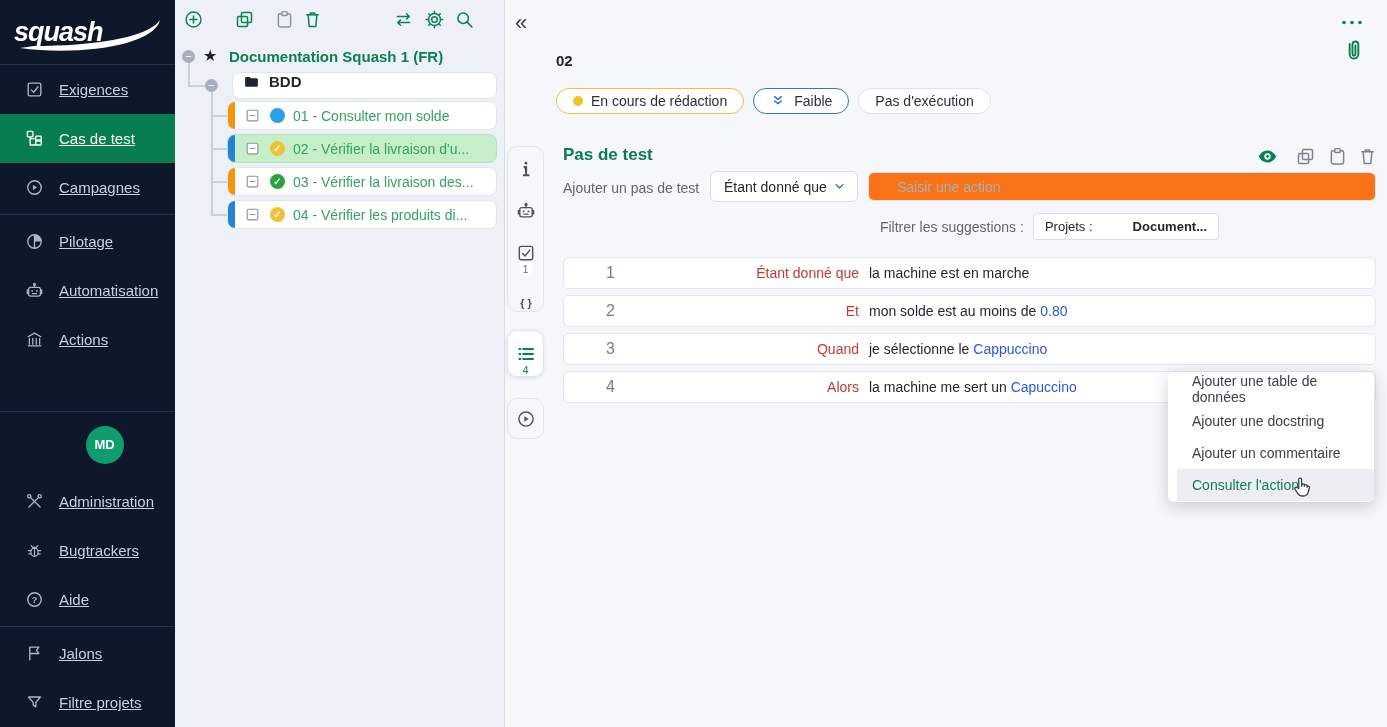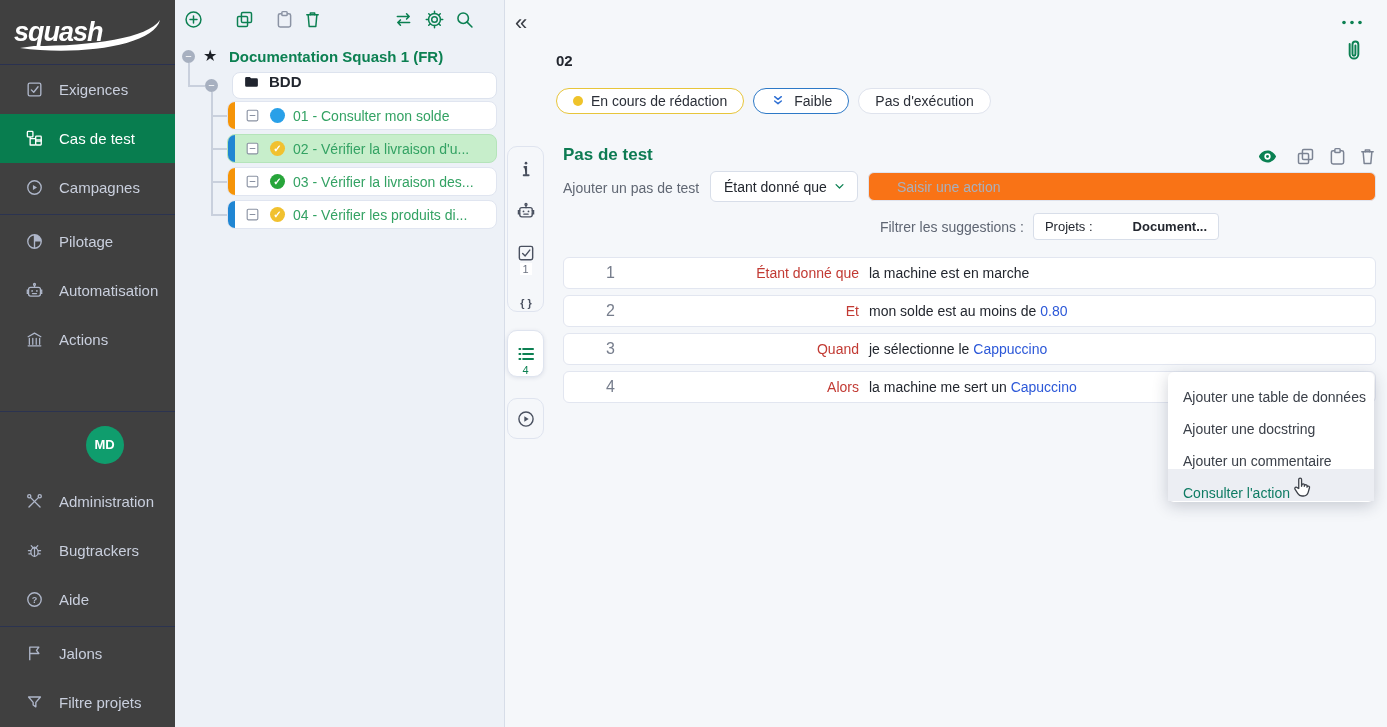--- a/index.html
+++ b/index.html
@@ -1,24 +1,24 @@
 <!DOCTYPE html>
 <html><head>
 <meta charset="utf-8">
 <style>
   * { margin:0; padding:0; box-sizing:border-box; }
   html,body { width:1387px; height:727px; font-family:"Liberation Sans",sans-serif; background:#f5f7fa; overflow:hidden; }
   #stage { position:relative; width:1387px; height:727px; }
 
   
-  #sidebar { position:absolute; left:0; top:0; width:209px; height:727px; background:#404040; display:flex; flex-direction:column; }
+  #sidebar { position:absolute; left:0; top:0; width:209px; height:727px; background:#0f172a; display:flex; flex-direction:column; }
   #logo-wrap { height:65px; border-bottom:1px solid #2a3150; display:flex; align-items:center; padding-left:14px; }
   #logo-text { color:#fff; font-size:27px; font-weight:bold; font-style:italic; letter-spacing:-1px; position:relative; z-index:2; }
   #logo-swoosh { position:absolute; left:8px; top:10px; }
-  .nav-item { height:49px; display:flex; align-items:center; padding-left:25px; gap:15px; color:#c9cfdd; font-size:15px; cursor:pointer; }
+  .nav-item { height:49px; display:flex; align-items:center; padding-left:25px; gap:15px; color:#c9cfdd; font-size:15px; cursor:pointer;text-decoration:underline; }
   .nav-item .nicon { width:19px; height:19px; flex:0 0 19px; color:#aeb6c9; }
   .nav-item.selected { background:#087d4f; color:#fff; }
   .nav-item.selected .nicon { color:#fff; }
   .nav-chevron { display:none; margin-left:auto; margin-right:15px; width:13px; height:13px; color:#8a93ab; }
   .nav-chevron.show { display:block; }
   .nav-divider { height:1px; background:#2b3350; margin:2px 0; }
   #collapse-row { height:44px; display:flex; align-items:center; justify-content:flex-end; padding-right:17px; color:#98a1b6; font-size:20px; cursor:pointer; }
   #avatar-zone { margin-top:auto; border-top:1px solid #2b3350; height:66px; display:flex; align-items:center; justify-content:center; }
   #avatar { width:38px; height:38px; border-radius:50%; background:#0f9d6d; color:#fff; font-size:13px; font-weight:bold; display:flex; align-items:center; justify-content:center; }
   svg.ic { width:100%; height:100%; display:block; }
@@ -86,21 +86,21 @@
   #filter-btn .fval { font-weight:bold;padding-left:36px; }
 
   #steps { position:absolute; left:58px; top:257px; width:813px; }
   .step { height:32px; margin-bottom:6px; background:#fff; border:1px solid #e2e6f0; border-radius:6px; display:flex; align-items:center; cursor:pointer; }
   .step-num { width:100px; padding-left:42px; font-size:16px; color:#767d8c; }
   .step-kw { width:195px; text-align:right; font-size:14px; color:#c23a33; }
   .step-text { margin-left:10px; font-size:14px; color:#23272f; }
   .step-text .param { color:#2c58d8; }
 
   #ctx-menu { position:absolute; left:663px; top:372px; width:206px; background:#fff; border-radius:6px; box-shadow:0 4px 16px rgba(30,40,70,.22); padding:1px 0; z-index:5; }
-  .menu-item { height:32px; display:flex; align-items:flex-end; padding-left:15px; font-size:14px; color:#3b4049; cursor:pointer; }
+  .menu-item { height:32px; display:flex; align-items:center; padding-left:15px; font-size:14px; color:#3b4049; cursor:pointer;margin-left:9px; }
   .menu-item.highlighted { background:#eceef3; color:#0e7b63; }
   #cursor { position:absolute; left:784px; top:474px; width:26px; height:26px; z-index:6; pointer-events:none; }
 </style>
 </head>
 <body>
 
 <svg width="0" height="0" style="position:absolute">
   <defs>
     <symbol id="i-requirements" viewBox="0 0 24 24">
         <g fill="none" stroke="currentColor" stroke-width="1.7" stroke-linecap="round" stroke-linejoin="round">

